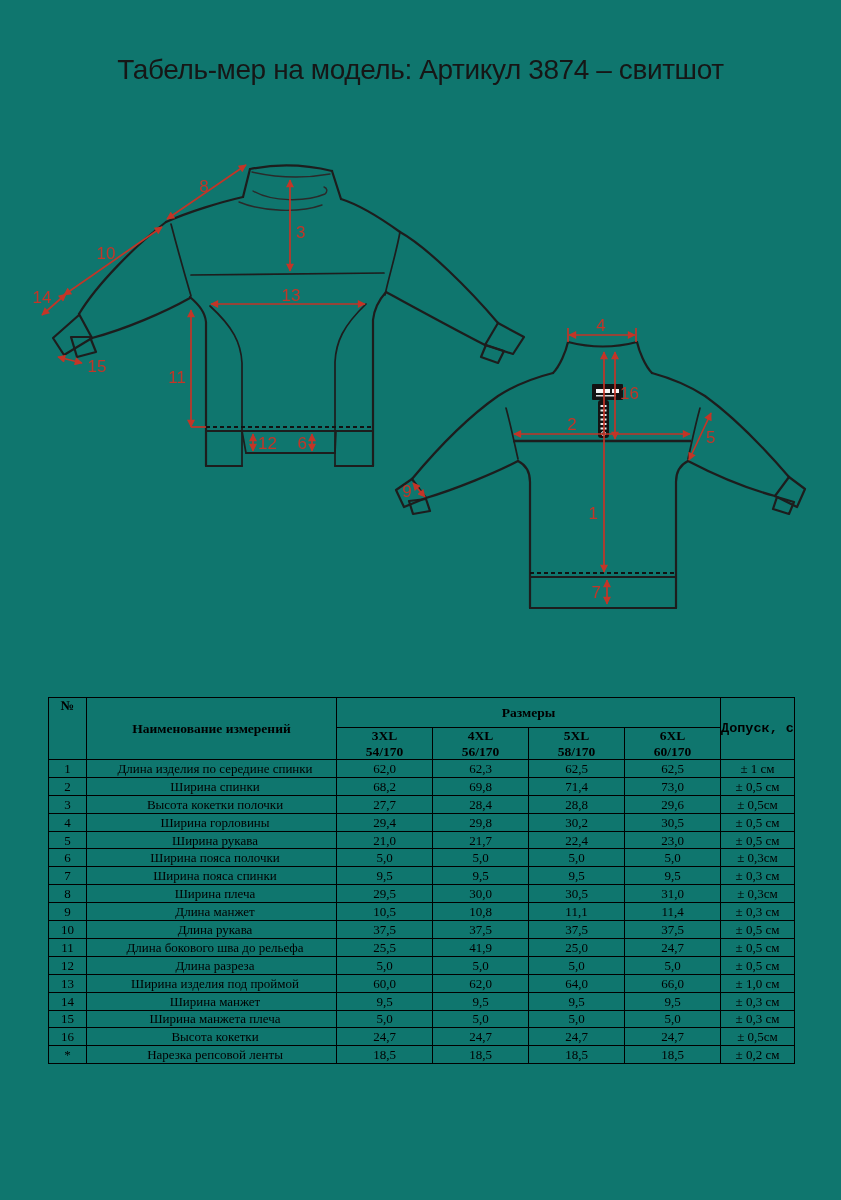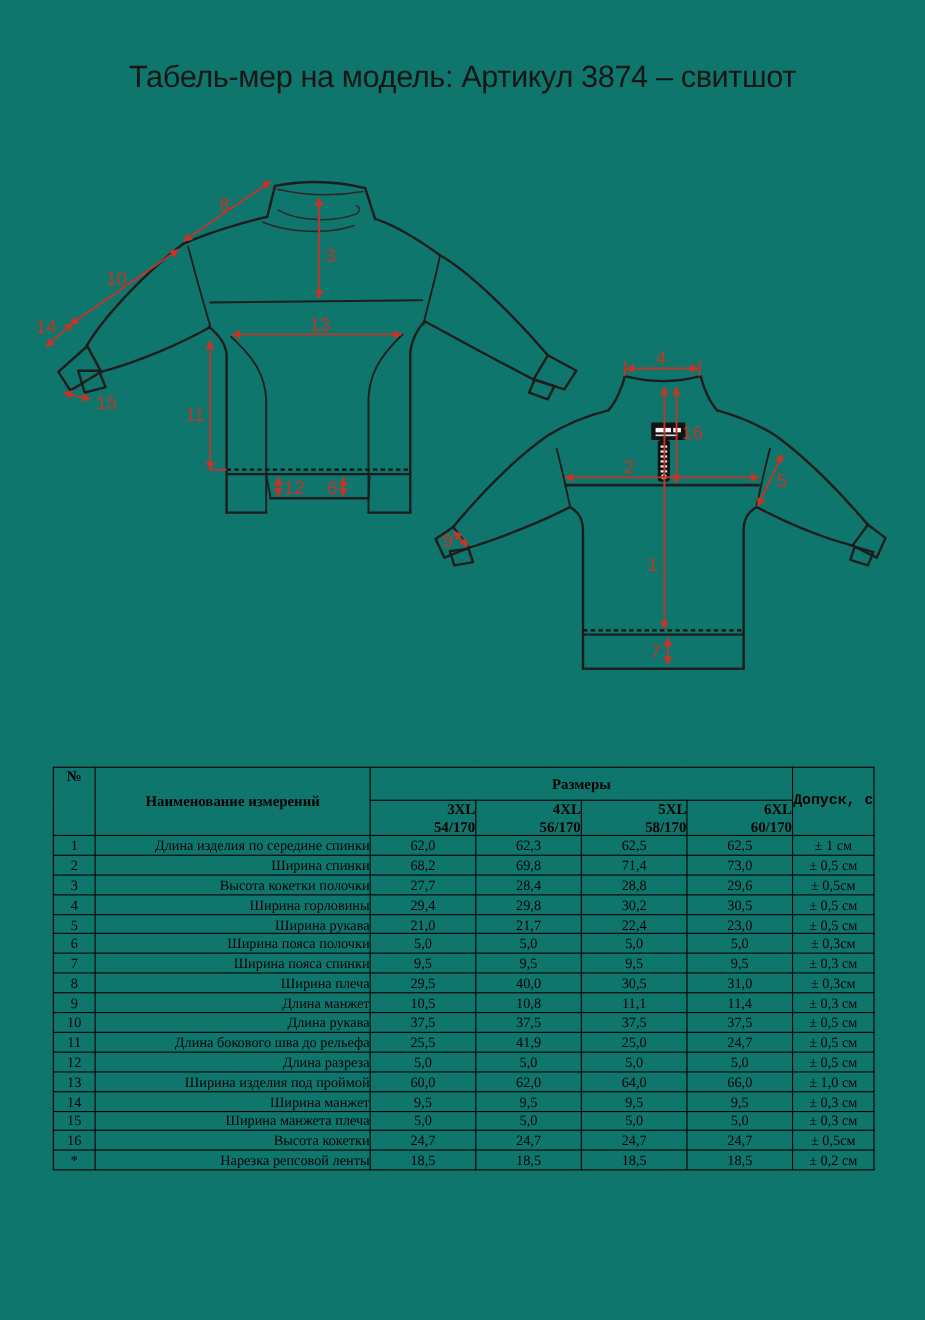--- a/index.html
+++ b/index.html
@@ -10,26 +10,26 @@
          font-family:"Liberation Sans",sans-serif;}
   .drawing{position:absolute;top:0;left:0;}
 
   
   table.meas{position:absolute;top:697px;left:48px;border-collapse:collapse;
              table-layout:fixed;width:746px;
              font-family:"Liberation Serif",serif;color:#000;}
   table.meas th,table.meas td{border:1px solid #000;padding:0;overflow:hidden;white-space:nowrap;}
   table.meas th{font-weight:bold;font-size:13.5px;text-align:center;}
   tr.h1 th{height:29px;}
-  tr.h2 th{height:29px;line-height:1.15;text-align:right;}
+  tr.h2 th{height:29px;line-height:1.15;}
   th.no-h{vertical-align:top;padding-top:4px;}
   th.name-h{text-align:left;padding-left:9px;vertical-align:middle;}
   th.tol-h{vertical-align:middle;font-family:Liberation Mono, monospace;}
   table.meas td{font-size:13px;height:16.9px;line-height:1.0;text-align:center;vertical-align:middle;}
-  table.meas td.name{text-align:right;padding-left:7px;}
+  table.meas td.name{text-align:center;padding-left:7px;}
 
   
   .garment{fill:none;stroke:#1d1d1d;stroke-width:2.2;stroke-linecap:round;stroke-linejoin:round;}
   .seam{fill:none;stroke:#1d1d1d;stroke-width:1.7;stroke-linecap:round;}
   .fold{fill:none;stroke:#2a2a2a;stroke-width:1.4;stroke-linecap:round;}
   .hemdash{fill:none;stroke:#111;stroke-width:2;stroke-dasharray:4 3;}
   .hemline{fill:none;stroke:#1d1d1d;stroke-width:2;}
   .yokeback{fill:none;stroke:#1d1d1d;stroke-width:2.5;}
   .dim{fill:none;stroke:#c33527;stroke-width:1.7;}
   .dimtxt{fill:#c33527;font-family:"Liberation Sans",sans-serif;font-size:17px;}
@@ -273,21 +273,21 @@
           <td>9,5</td>
           <td>9,5</td>
           <td>9,5</td>
           <td>9,5</td>
           <td>± 0,3 см</td>
         </tr>
         <tr>
           <td>8</td>
           <td class="name">Ширина плеча</td>
           <td>29,5</td>
-          <td>40,0</td>
+          <td>30,0</td>
           <td>30,5</td>
           <td>31,0</td>
           <td>± 0,3см</td>
         </tr>
         <tr>
           <td>9</td>
           <td class="name">Длина манжет</td>
           <td>10,5</td>
           <td>10,8</td>
           <td>11,1</td>

